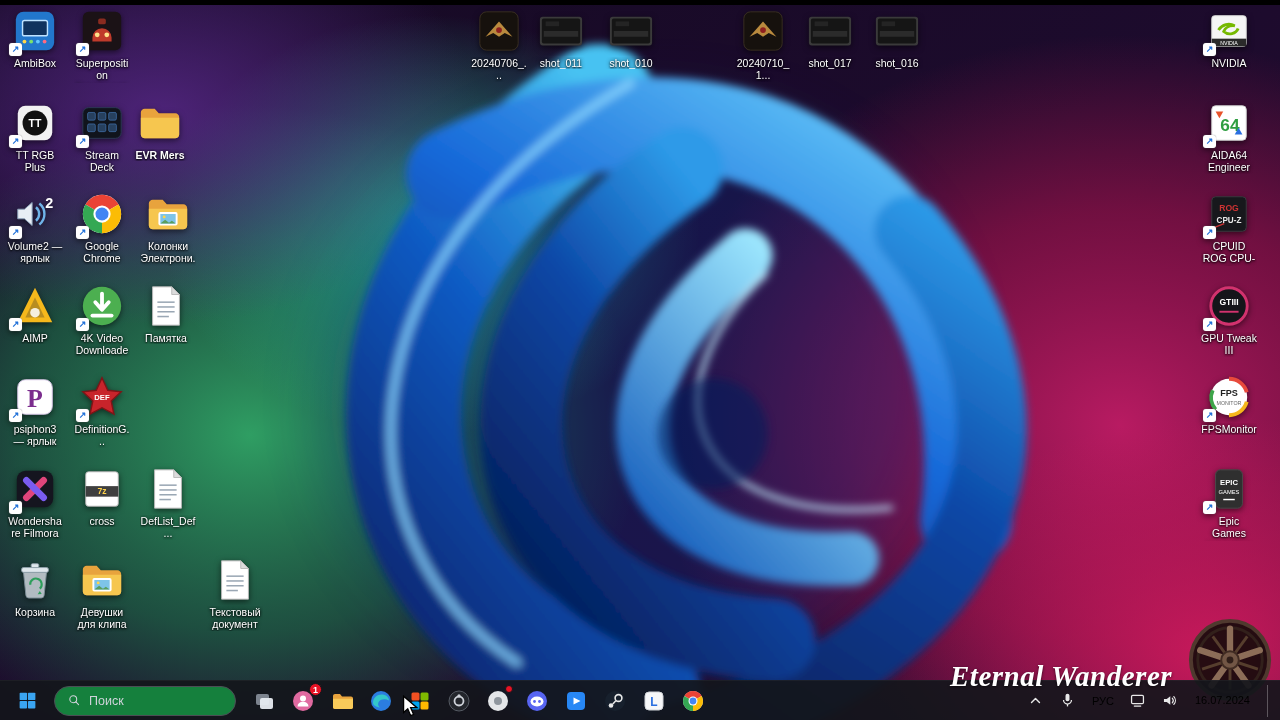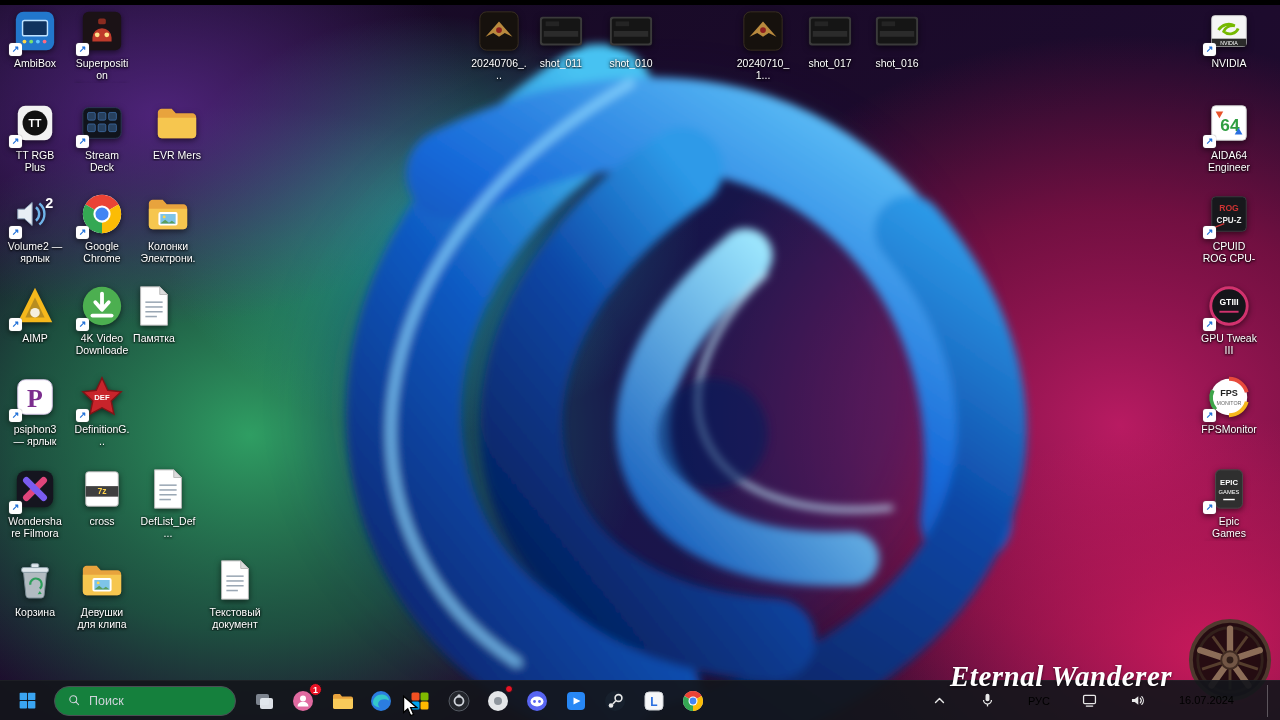--- a/index.html
+++ b/index.html
@@ -59,21 +59,21 @@
   #tb-apps { display:flex; align-items:center; gap:12px; margin-left:14px; }
   .tb-btn { width:27px; height:27px; border-radius:5px; position:relative; display:flex; align-items:center; justify-content:center; }
   .tb-btn svg { width:24px; height:24px; display:block; }
   .tb-badge {
     position:absolute; top:-4px; right:-6px; min-width:13px; height:13px; padding:0 2px;
     background:#e81224; border-radius:7px; color:#fff; font-size:9px; font-weight:bold;
     line-height:13px; text-align:center; border:1px solid #14161b;
   }
   .tb-dot { position:absolute; top:-2px; right:-2px; width:8px; height:8px; border-radius:50%; background:#e81224; border:1px solid #14161b; }
 
-  .tray { margin-left:auto; display:flex; align-items:center; gap:24px; padding-right:2px; }
+  .tray { margin-left:auto; display:flex; align-items:center; gap:8px; padding-right:2px; }
   .tray-btn { width:24px; height:24px; display:flex; align-items:center; justify-content:center; border-radius:4px; }
   .tray-btn svg { width:19px; height:19px; }
   .tray-lang { font-size:11px; color:#e8e8e8; padding:3px 4px; border-radius:4px; }
   .tray-clock { font-size:11px; color:#fff; text-align:right; padding:3px 5px; border-radius:4px; line-height:1.1; }
   .sliver { width:5px; height:32px; border-left:1px solid rgba(255,255,255,.28); margin-left:4px; }
 
   .cursor { position:absolute; left:402px; top:695px; width:17px; height:23px; z-index:100; }
 </style>
 </head>
 <body>
@@ -207,21 +207,21 @@
               <rect x="31" y="13" width="8" height="8" rx="1.5"></rect>
               <rect x="9" y="25" width="8" height="8" rx="1.5"></rect>
               <rect x="20" y="25" width="8" height="8" rx="1.5"></rect>
               <rect x="31" y="25" width="8" height="8" rx="1.5"></rect>
             </g>
           </svg>
           <span class="shortcut-badge">↗</span>
         </span>
         <div class="di-label">Stream Deck</div>
       </div>
-      <div class="di" style="left: 144px; top: 100px;">
+      <div class="di" style="left: 127px; top: 100px; font-weight: bold;">
         <span class="di-icon">
           <svg viewBox="0 0 48 48">
             <path d="M4 13c0-2.2 1.8-4 4-4h10.5l4.2 4.8H40c2.2 0 4 1.8 4 4v18c0 2.2-1.8 4-4 4H8c-2.2 0-4-1.8-4-4z" fill="#e8a33d"></path>
             <path d="M4 18.5h40V36c0 2.2-1.8 4-4 4H8c-2.2 0-4-1.8-4-4z" fill="#f6c64f"></path>
           </svg>
         </span>
         <div class="di-label">EVR Mers</div>
       </div>
       <div class="di" style="left: 2px; top: 191px;">
         <span class="di-icon">
@@ -277,21 +277,21 @@
         <span class="di-icon">
           <svg viewBox="0 0 48 48">
             <circle cx="24" cy="24" r="20" fill="#4caf50"></circle>
             <path d="M24 11 v15 M17 20 l7 8 7 -8" stroke="#fff" stroke-width="4" fill="none" stroke-linecap="round" stroke-linejoin="round"></path>
             <path d="M14 34 h20" stroke="#fff" stroke-width="4" stroke-linecap="round"></path>
           </svg>
           <span class="shortcut-badge">↗</span>
         </span>
         <div class="di-label">4K Video Downloader</div>
       </div>
-      <div class="di" style="left: 121px; top: 283px;">
+      <div class="di" style="left: 133px; top: 283px;">
         <span class="di-icon">
           <svg viewBox="0 0 48 48">
             <path d="M10 4h20l8 8v32H10z" fill="#fff" stroke="#b9b9b9"></path>
             <path d="M30 4v8h8z" fill="#dcdcdc" stroke="#b9b9b9"></path>
             <g stroke="#9aa7b4" stroke-width="1.6">
               <line x1="15" y1="20" x2="33" y2="20"></line>
               <line x1="15" y1="25" x2="33" y2="25"></line>
               <line x1="15" y1="30" x2="33" y2="30"></line>
               <line x1="15" y1="35" x2="27" y2="35"></line>
             </g>

